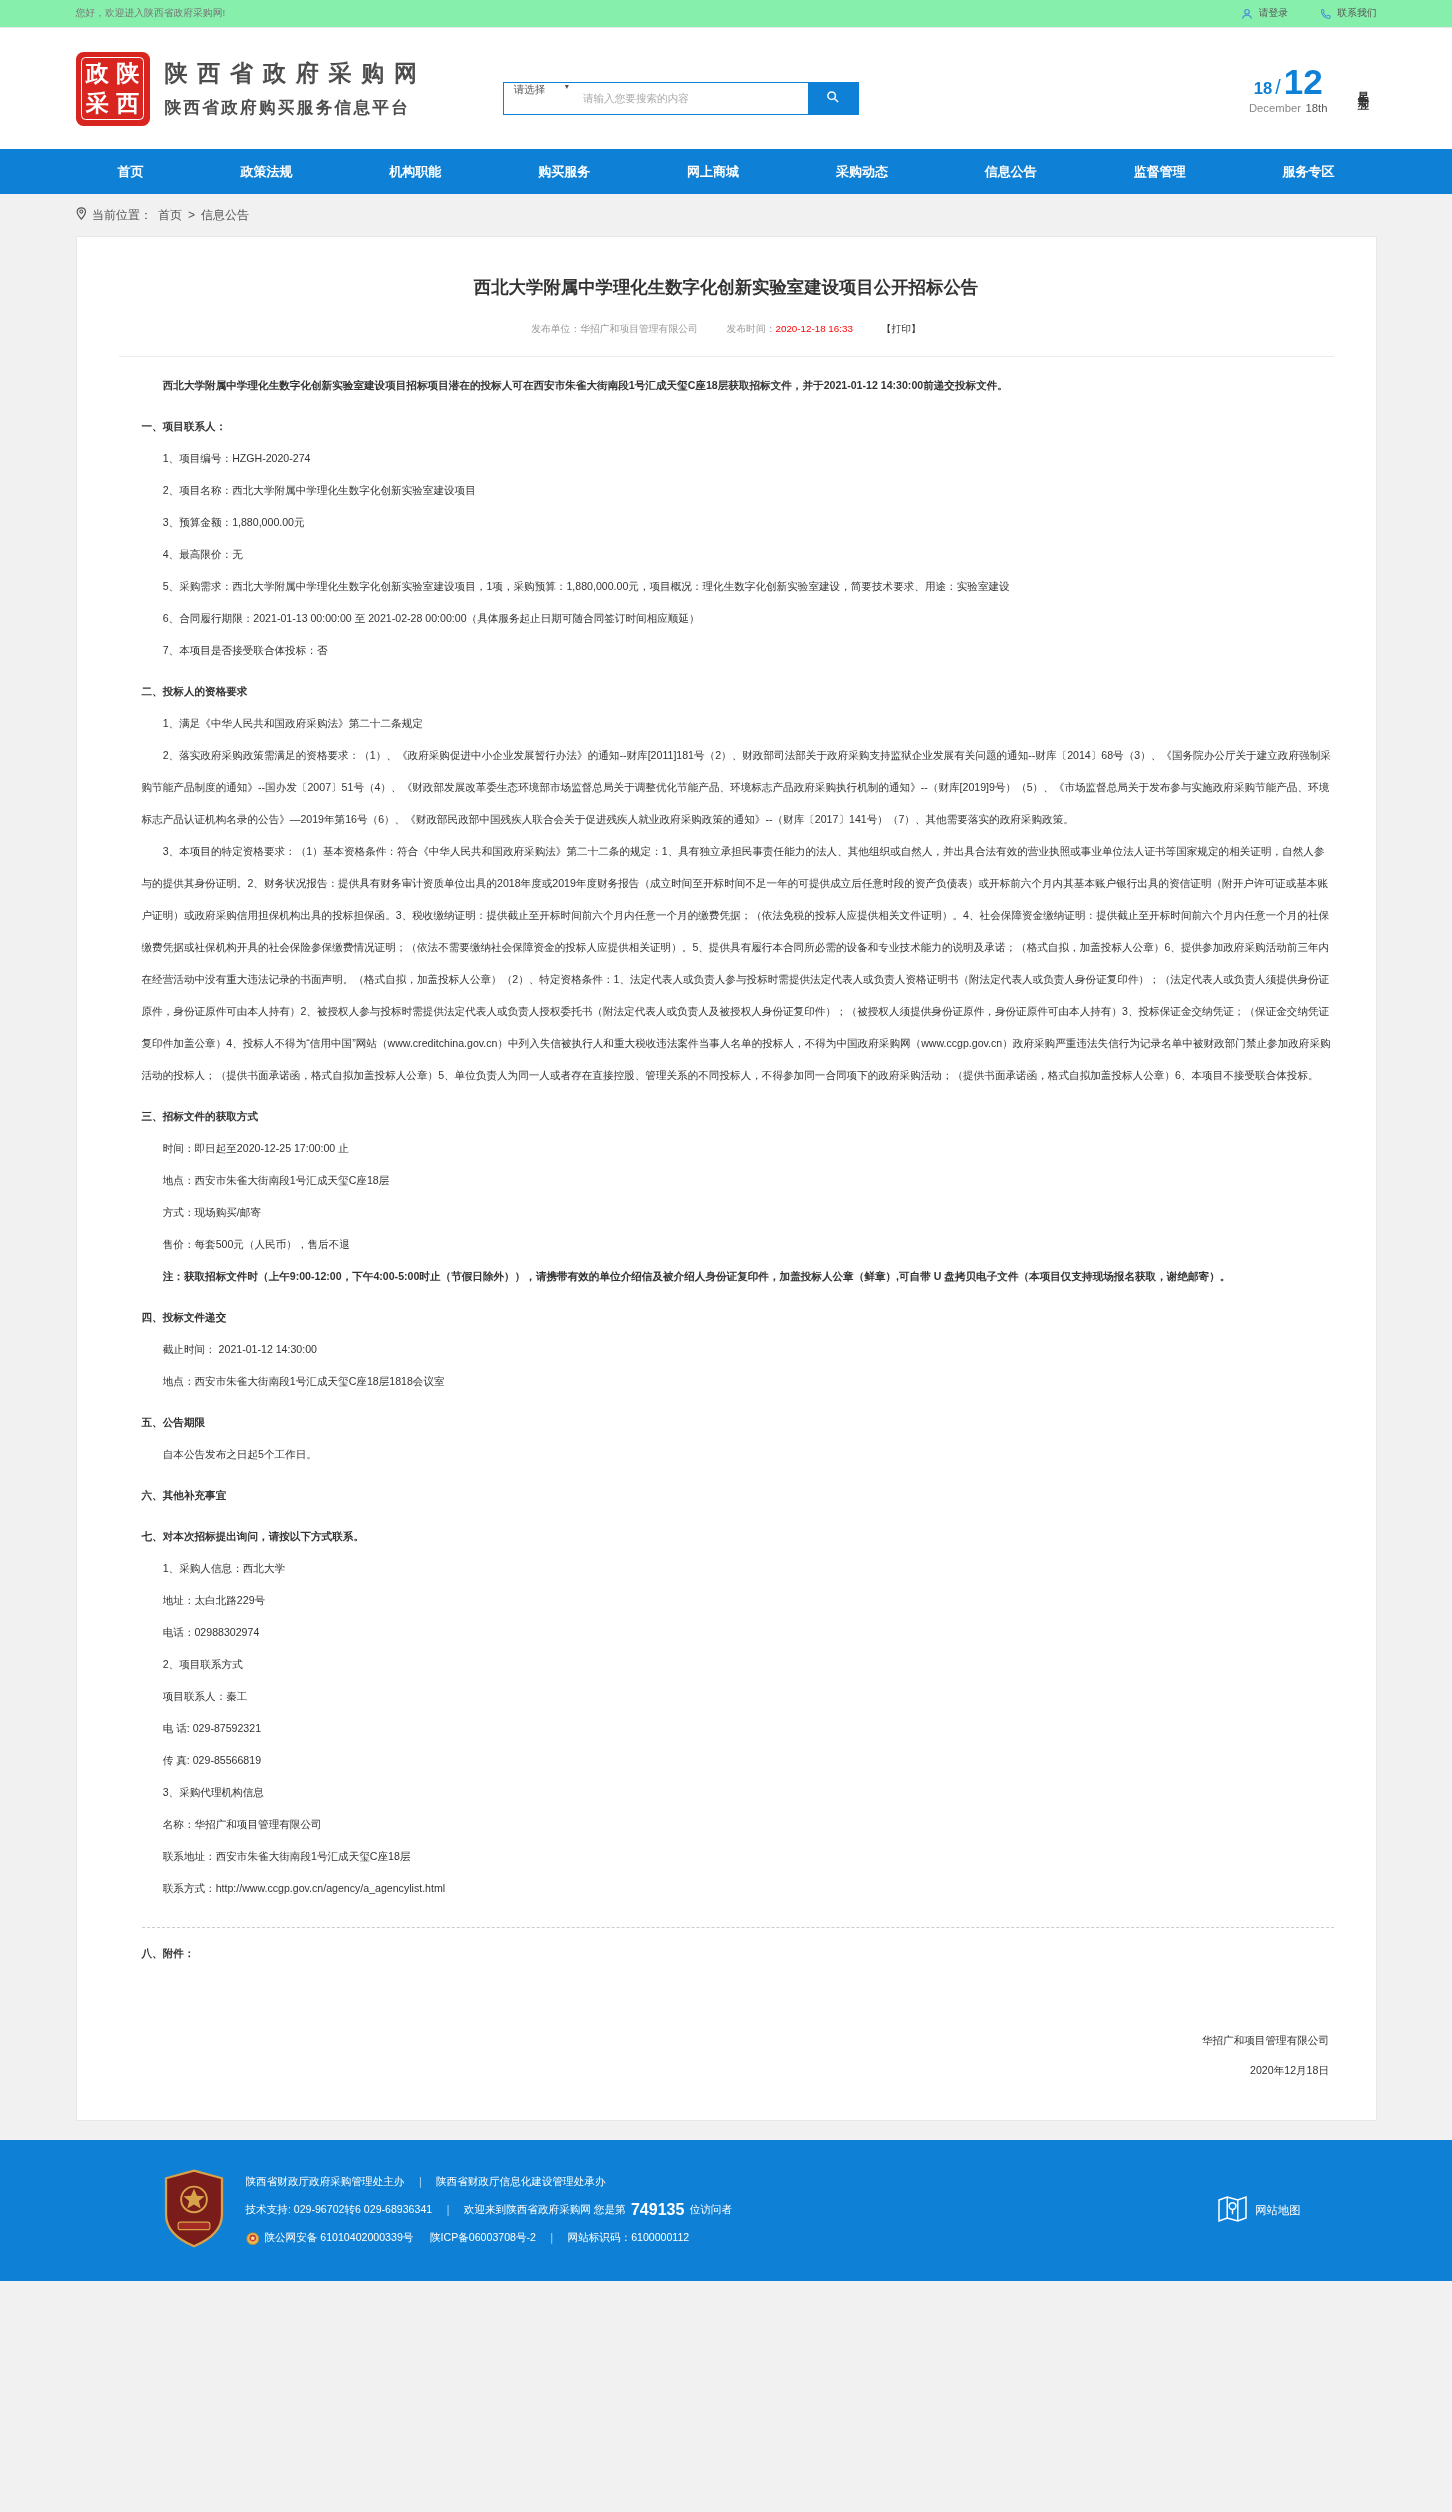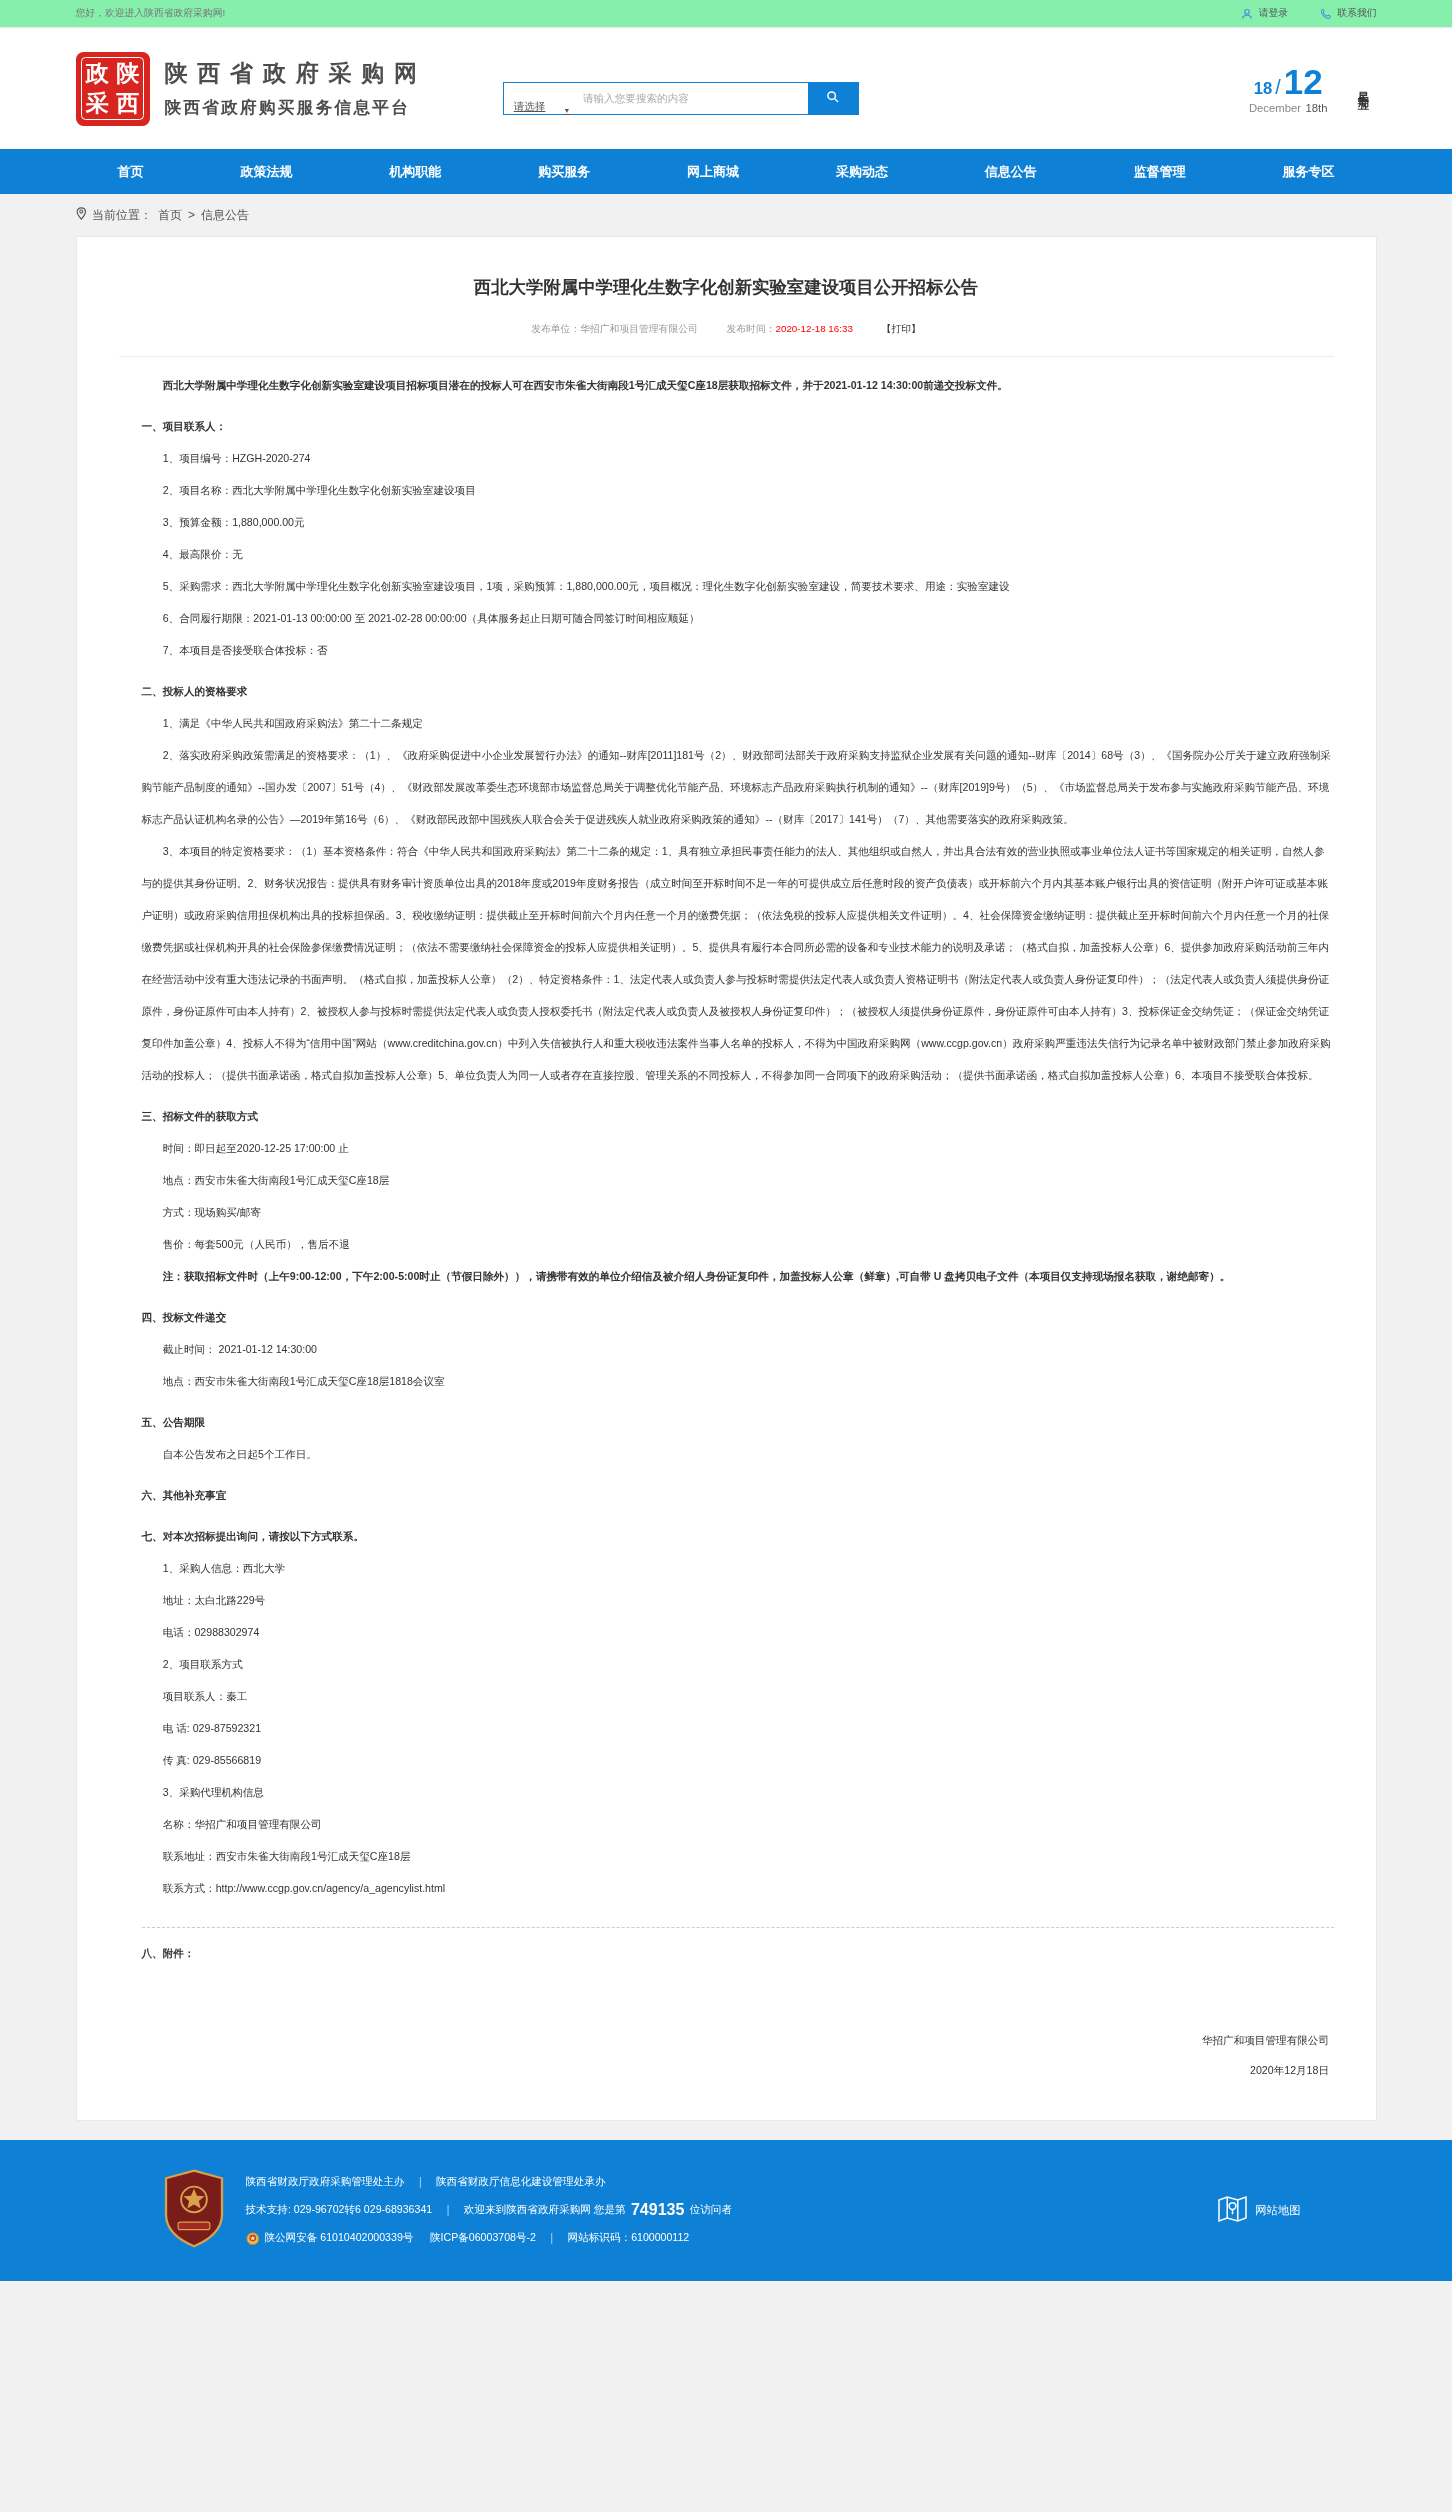--- a/index.html
+++ b/index.html
@@ -19,21 +19,21 @@
   .header .container{display:flex;align-items:center;height:100%;}
   .logo-wrap{display:flex;align-items:center;cursor:pointer;}
   .logo-seal{width:74px;height:74px;background:#d9251f;border-radius:7.6px;padding:5.3px;}
   .logo-seal-inner{width:100%;height:100%;border:1.5px solid #fff;border-radius:4.5px;display:grid;grid-template-columns:1fr 1fr;place-items:center;}
   .logo-seal-inner span{color:#fff;font-size:23px;font-weight:bold;font-family:"Liberation Serif","DejaVu Serif",serif;line-height:1;}
   .site-titles{margin-left:15px;}
   .site-title{font-size:23px;font-weight:bold;color:#4d4d4d;letter-spacing:9.8px;white-space:nowrap;font-family:Liberation Mono, monospace;}
   .site-subtitle{font-size:16.6px;font-weight:bold;color:#4d4d4d;letter-spacing:2.3px;margin-top:7.6px;white-space:nowrap;}
 
   .search-box{margin-left:76px;margin-top:19.7px;display:flex;align-items:stretch;border:1.5px solid #0e80d6;height:33px;width:356px;background:#fff;}
-  .search-select{width:76px;display:flex;align-items:flex-end;justify-content:center;gap:18px;font-size:10.6px;color:#555;cursor:pointer;text-decoration:underline;}
+  .search-select{width:76px;display:flex;align-items:flex-start;justify-content:center;gap:18px;font-size:10.6px;color:#555;cursor:pointer;}
   .search-select .arrow{font-size:6.8px;color:#555;}
   .search-input{flex:1;border:none;outline:none;font-size:10.6px;color:#333;padding:0 3px;}
   .search-input::placeholder{color:#aaa;}
   .search-btn{width:50px;background:#0e80d6;border:none;display:flex;align-items:center;justify-content:center;cursor:pointer;}
 
   .date-widget{margin-left:auto;margin-right:6px;display:flex;align-items:center;gap:28px;}
   .date-num-col{display:flex;flex-direction:column;align-items:center;}
   .date-num-row{display:flex;align-items:baseline;gap:3px;color:#0e80d6;}
   .d-day{font-size:16.6px;font-weight:bold;}
   .d-slash{font-size:19.7px;}
@@ -204,21 +204,21 @@
       <p class="blk-p">7、本项目是否接受联合体投标：否</p>
       <p class="blk-h">二、投标人的资格要求</p>
       <p class="blk-p">1、满足《中华人民共和国政府采购法》第二十二条规定</p>
       <p class="blk-p">2、落实政府采购政策需满足的资格要求：（1）、《政府采购促进中小企业发展暂行办法》的通知--财库[2011]181号（2）、财政部司法部关于政府采购支持监狱企业发展有关问题的通知--财库〔2014〕68号（3）、《国务院办公厅关于建立政府强制采购节能产品制度的通知》--国办发〔2007〕51号（4）、《财政部发展改革委生态环境部市场监督总局关于调整优化节能产品、环境标志产品政府采购执行机制的通知》--（财库[2019]9号）（5）、《市场监督总局关于发布参与实施政府采购节能产品、环境标志产品认证机构名录的公告》—2019年第16号（6）、《财政部民政部中国残疾人联合会关于促进残疾人就业政府采购政策的通知》--（财库〔2017〕141号）（7）、其他需要落实的政府采购政策。</p>
       <p class="blk-p">3、本项目的特定资格要求：（1）基本资格条件：符合《中华人民共和国政府采购法》第二十二条的规定：1、具有独立承担民事责任能力的法人、其他组织或自然人，并出具合法有效的营业执照或事业单位法人证书等国家规定的相关证明，自然人参与的提供其身份证明。2、财务状况报告：提供具有财务审计资质单位出具的2018年度或2019年度财务报告（成立时间至开标时间不足一年的可提供成立后任意时段的资产负债表）或开标前六个月内其基本账户银行出具的资信证明（附开户许可证或基本账户证明）或政府采购信用担保机构出具的投标担保函。3、税收缴纳证明：提供截止至开标时间前六个月内任意一个月的缴费凭据；（依法免税的投标人应提供相关文件证明）。4、社会保障资金缴纳证明：提供截止至开标时间前六个月内任意一个月的社保缴费凭据或社保机构开具的社会保险参保缴费情况证明；（依法不需要缴纳社会保障资金的投标人应提供相关证明）。5、提供具有履行本合同所必需的设备和专业技术能力的说明及承诺；（格式自拟，加盖投标人公章）6、提供参加政府采购活动前三年内在经营活动中没有重大违法记录的书面声明。（格式自拟，加盖投标人公章）（2）、特定资格条件：1、法定代表人或负责人参与投标时需提供法定代表人或负责人资格证明书（附法定代表人或负责人身份证复印件）；（法定代表人或负责人须提供身份证原件，身份证原件可由本人持有）2、被授权人参与投标时需提供法定代表人或负责人授权委托书（附法定代表人或负责人及被授权人身份证复印件）；（被授权人须提供身份证原件，身份证原件可由本人持有）3、投标保证金交纳凭证；（保证金交纳凭证复印件加盖公章）4、投标人不得为“信用中国”网站（www.creditchina.gov.cn）中列入失信被执行人和重大税收违法案件当事人名单的投标人，不得为中国政府采购网（www.ccgp.gov.cn）政府采购严重违法失信行为记录名单中被财政部门禁止参加政府采购活动的投标人；（提供书面承诺函，格式自拟加盖投标人公章）5、单位负责人为同一人或者存在直接控股、管理关系的不同投标人，不得参加同一合同项下的政府采购活动；（提供书面承诺函，格式自拟加盖投标人公章）6、本项目不接受联合体投标。</p>
       <p class="blk-h">三、招标文件的获取方式</p>
       <p class="blk-p">时间：即日起至2020-12-25 17:00:00 止</p>
       <p class="blk-p">地点：西安市朱雀大街南段1号汇成天玺C座18层</p>
       <p class="blk-p">方式：现场购买/邮寄</p>
       <p class="blk-p">售价：每套500元（人民币），售后不退</p>
-      <p class="blk-p bold">注：获取招标文件时（上午9:00-12:00，下午2:00-5:00时止（节假日除外）），请携带有效的单位介绍信及被介绍人身份证复印件，加盖投标人公章（鲜章）,可自带 U 盘拷贝电子文件（本项目仅支持现场报名获取，谢绝邮寄）。</p>
+      <p class="blk-p bold">注：获取招标文件时（上午9:00-12:00，下午4:00-5:00时止（节假日除外）），请携带有效的单位介绍信及被介绍人身份证复印件，加盖投标人公章（鲜章）,可自带 U 盘拷贝电子文件（本项目仅支持现场报名获取，谢绝邮寄）。</p>
       <p class="blk-h">四、投标文件递交</p>
       <p class="blk-p">截止时间： 2021-01-12 14:30:00</p>
       <p class="blk-p">地点：西安市朱雀大街南段1号汇成天玺C座18层1818会议室</p>
       <p class="blk-h">五、公告期限</p>
       <p class="blk-p">自本公告发布之日起5个工作日。</p>
       <p class="blk-h">六、其他补充事宜</p>
       <p class="blk-h">七、对本次招标提出询问，请按以下方式联系。</p>
       <p class="blk-p">1、采购人信息：西北大学</p>
       <p class="blk-p">地址：太白北路229号</p>
       <p class="blk-p">电话：02988302974</p>

